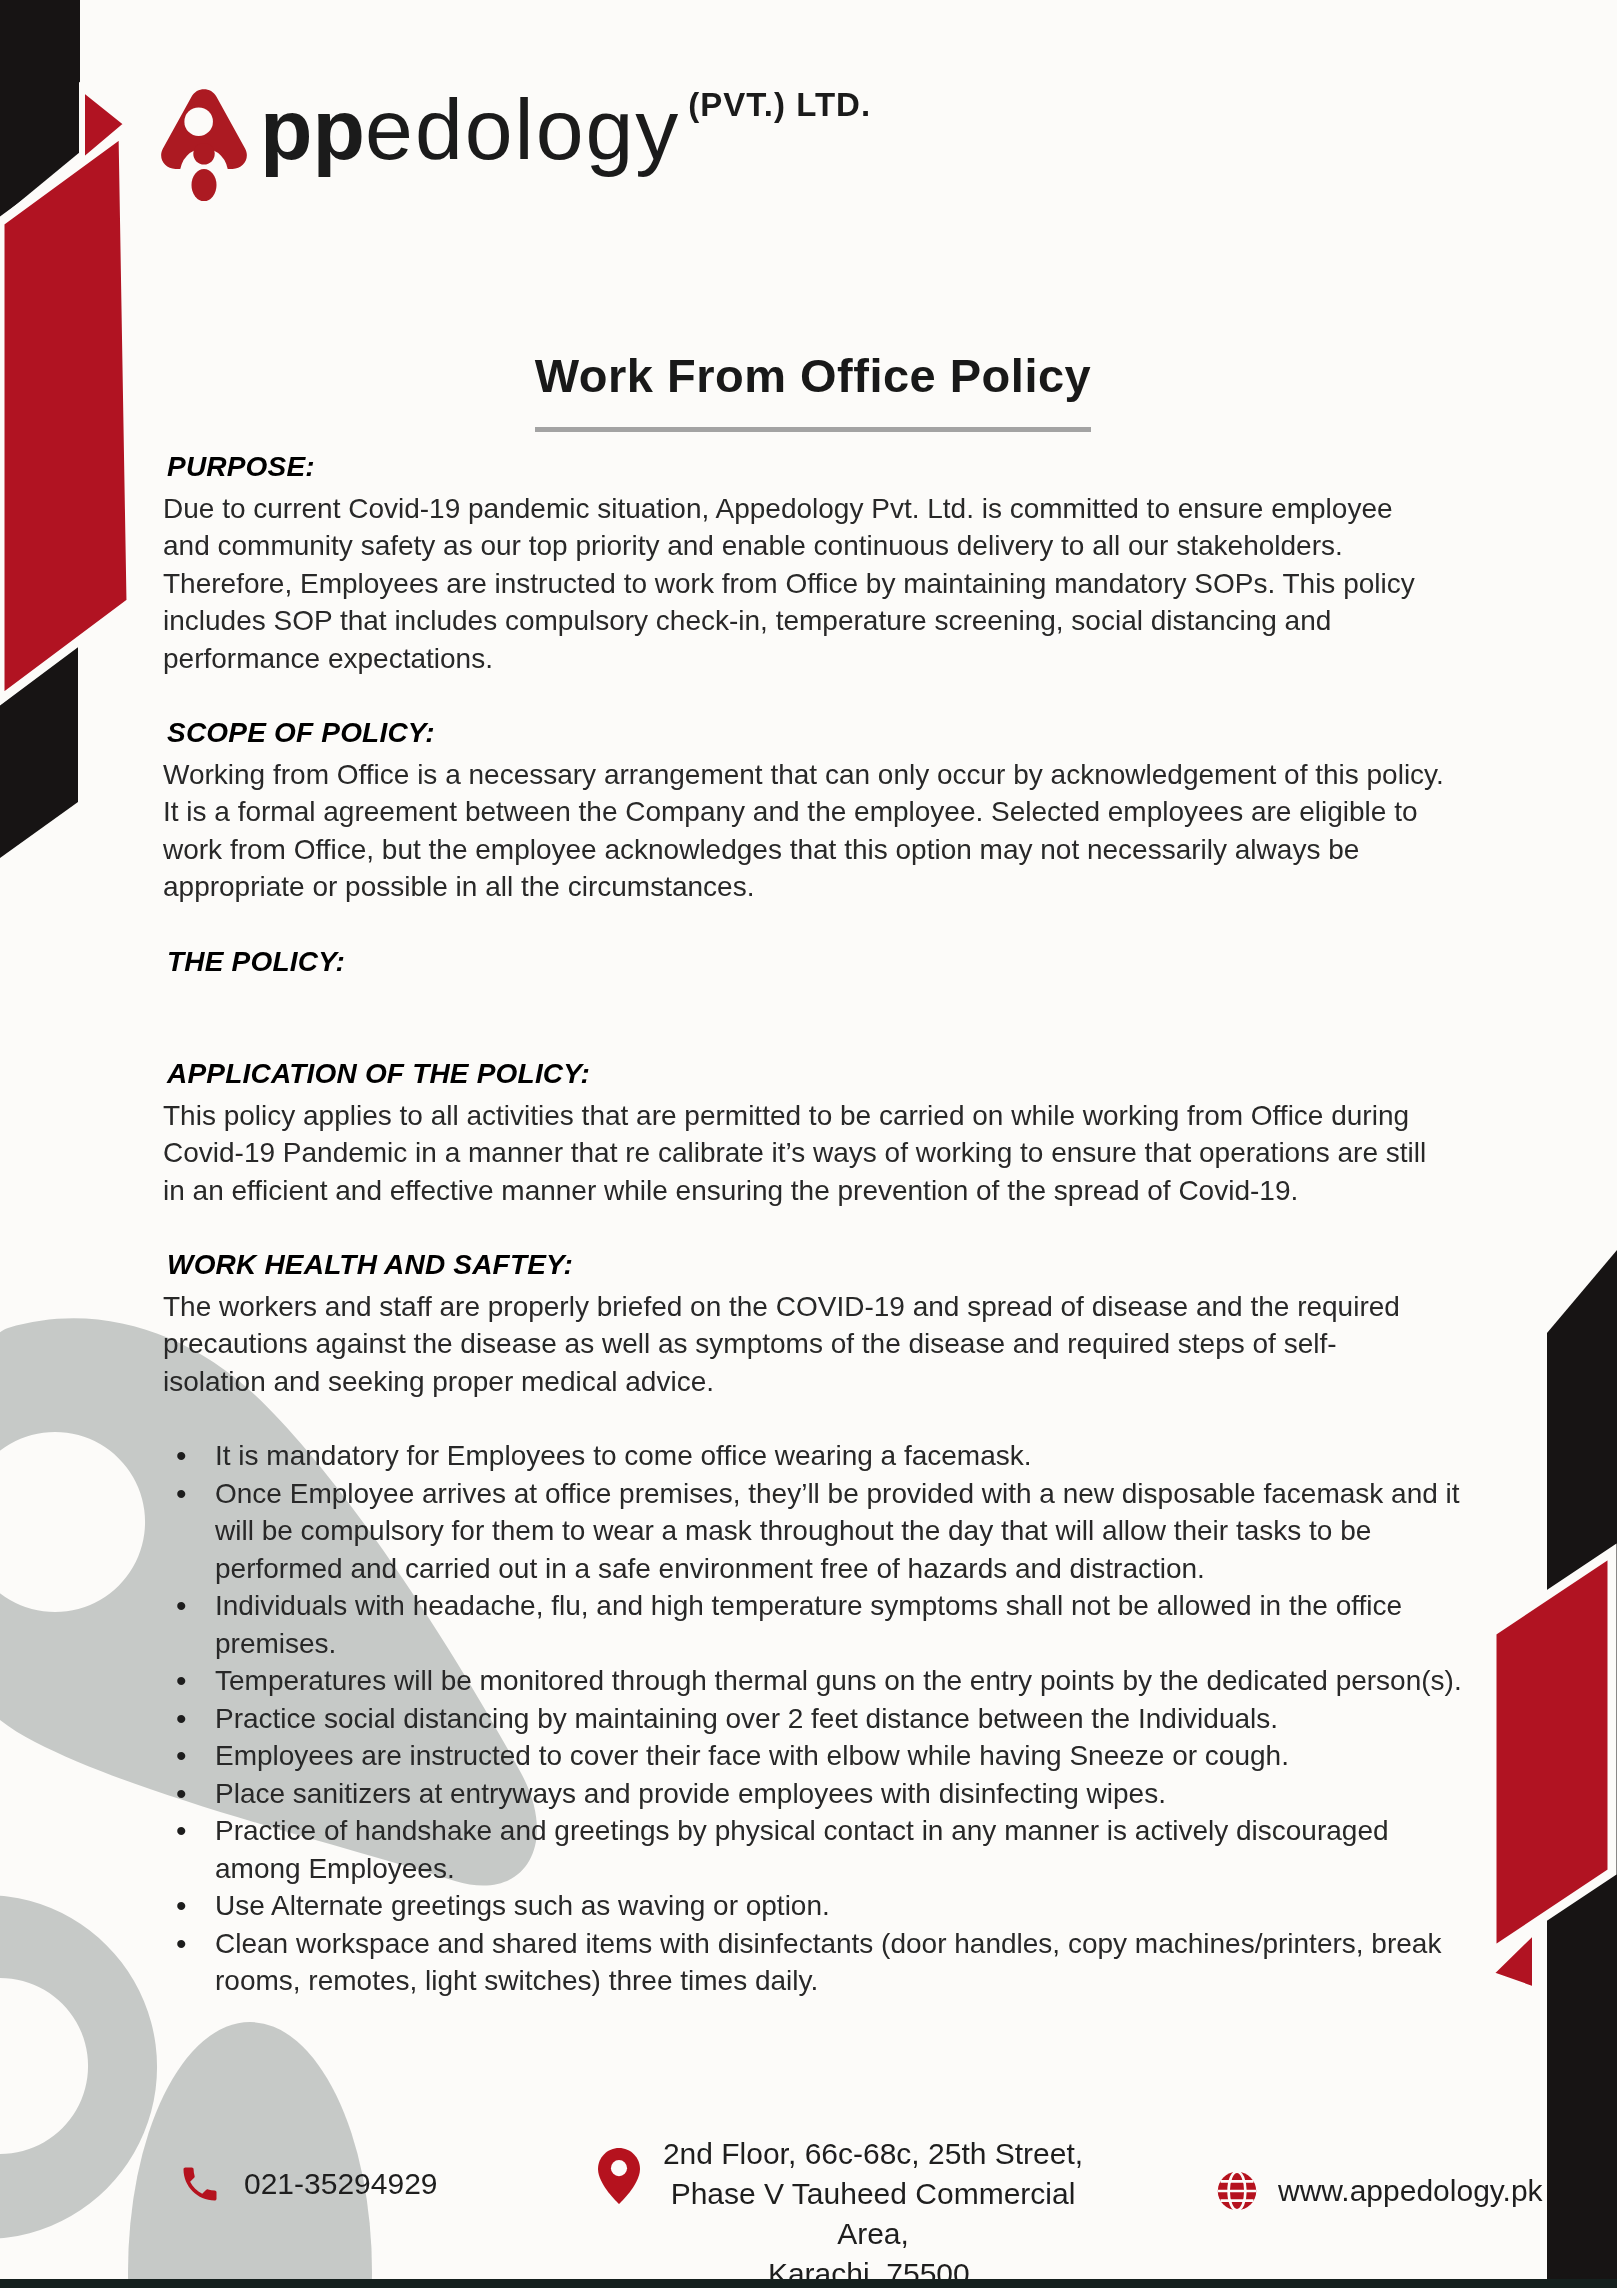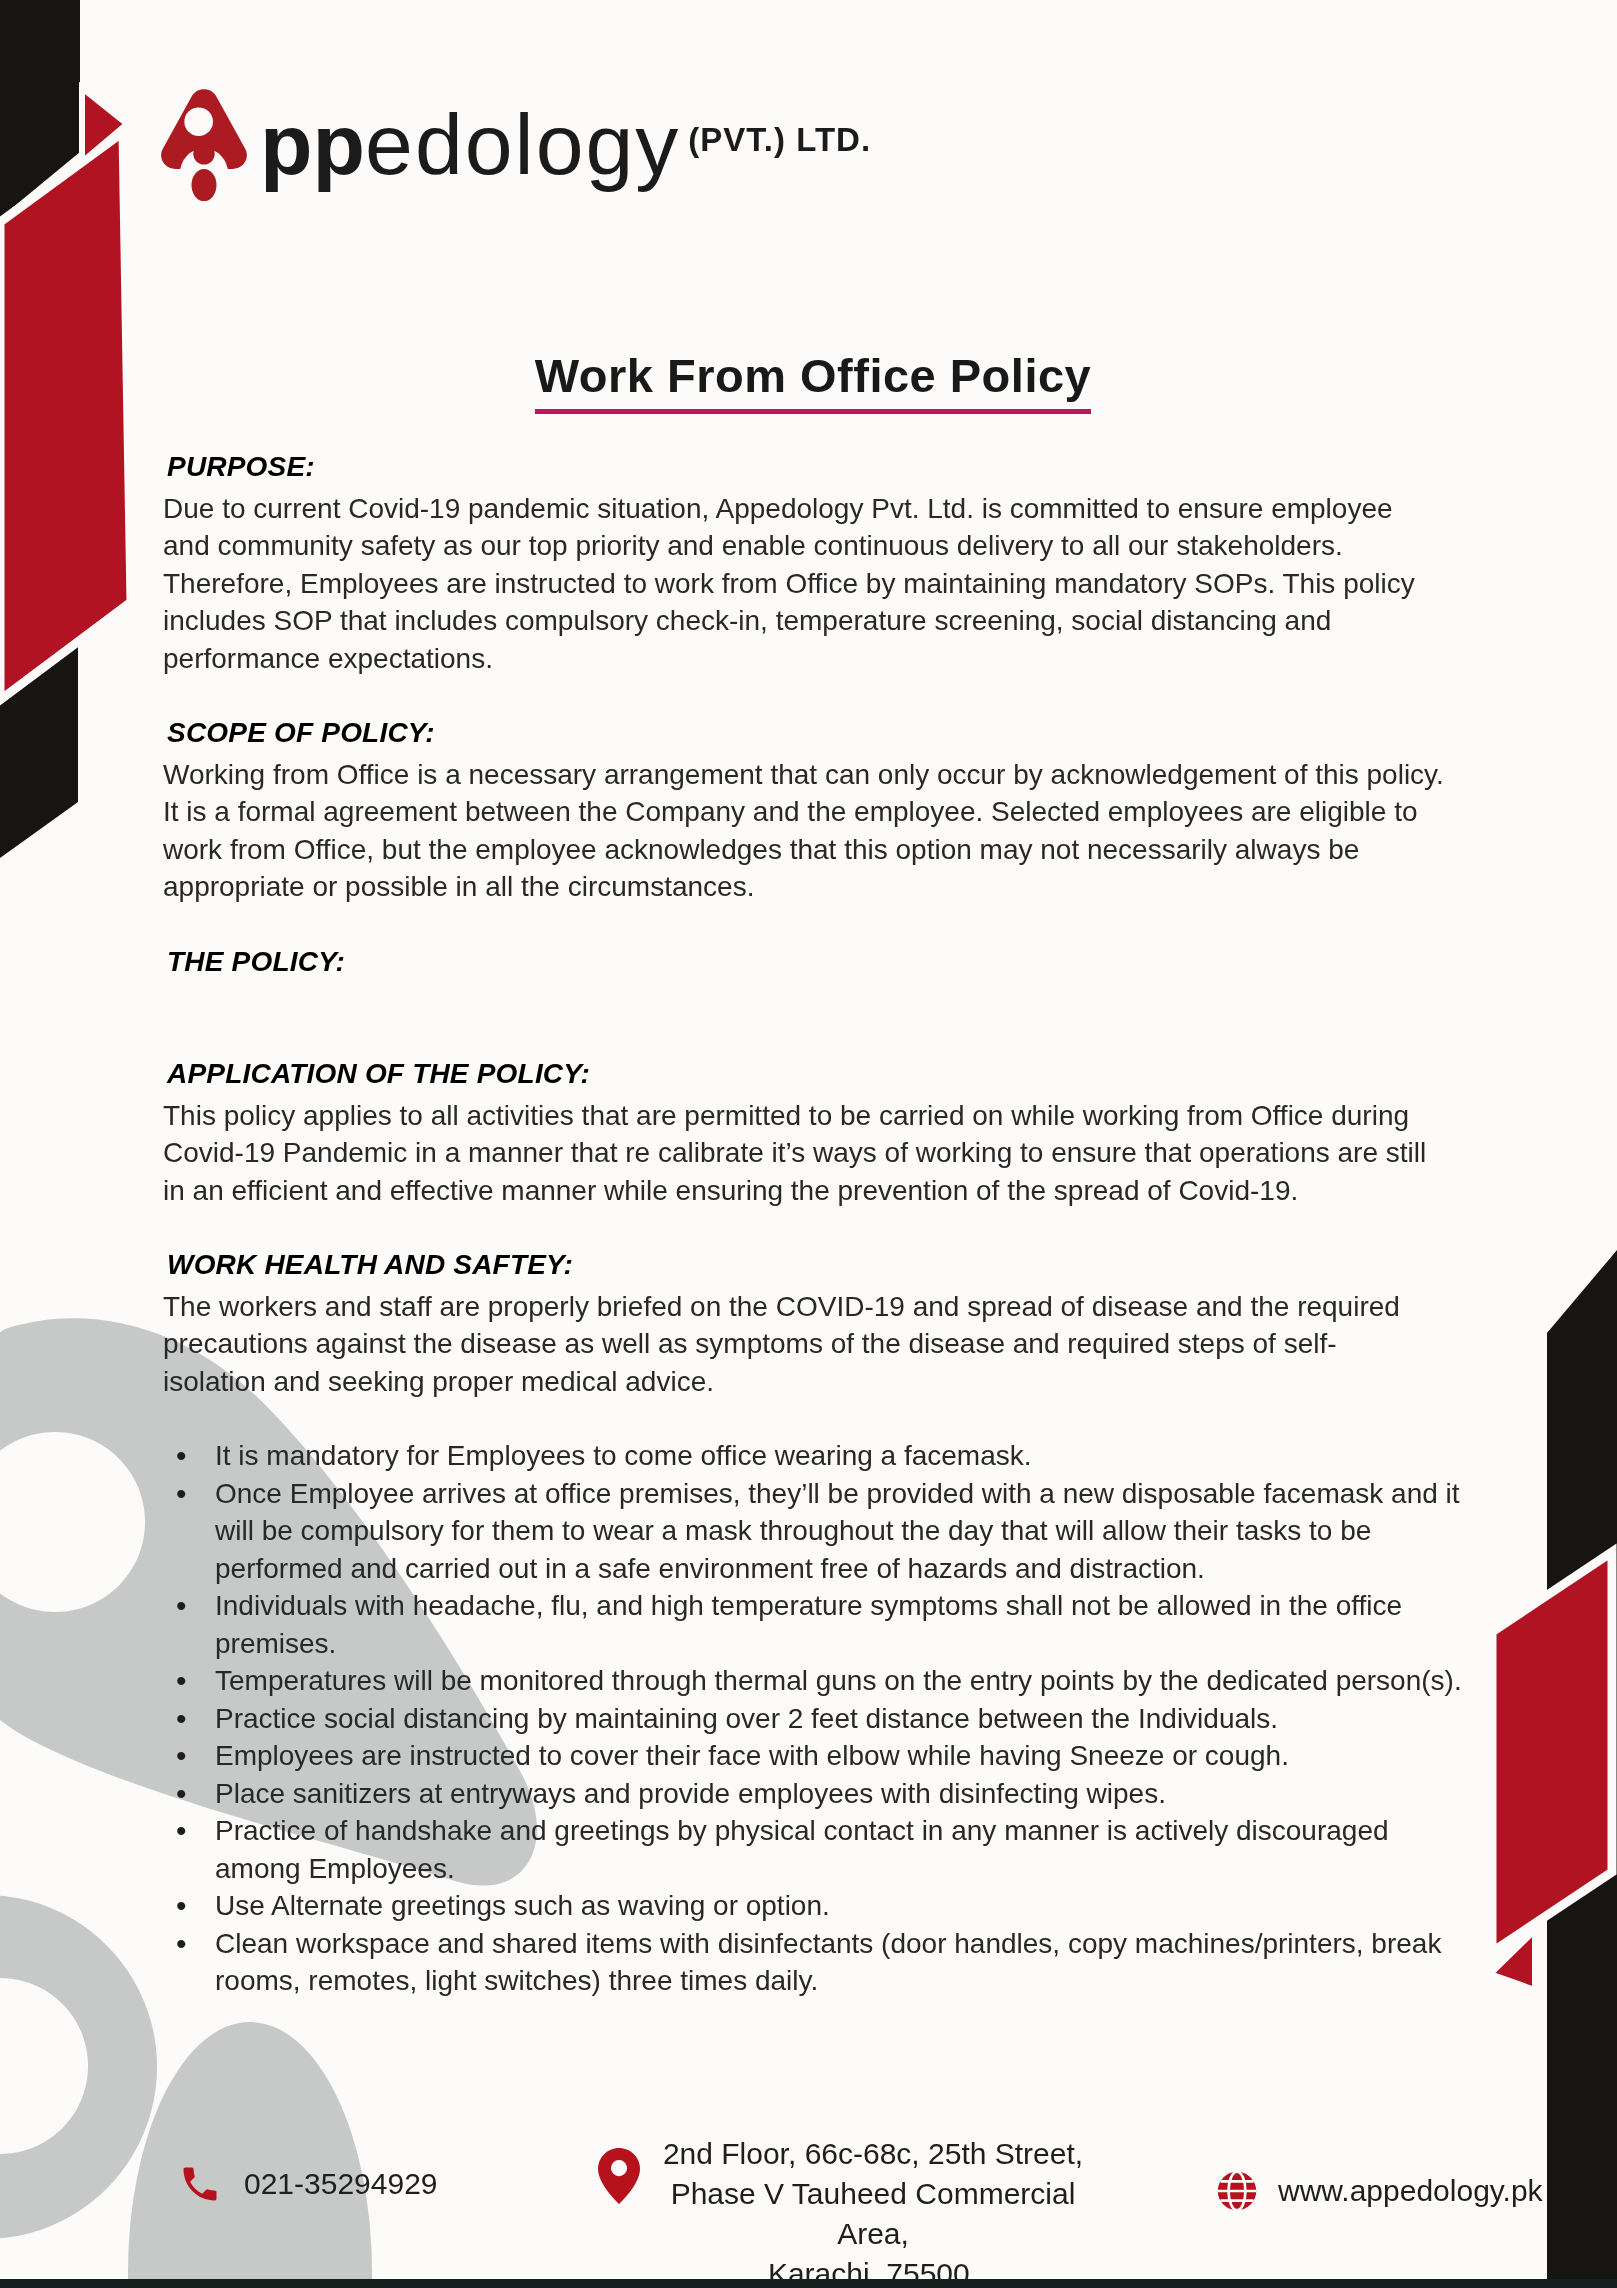--- a/index.html
+++ b/index.html
@@ -6,32 +6,32 @@
   #page{
     position:relative;width:1617px;height:2288px;overflow:hidden;
     background:#fcfbf9;
     font-family:"Liberation Sans", sans-serif;
     color:#262626;
   }
   .decor{position:absolute;left:0;top:0;width:1617px;height:2288px;z-index:0;}
   .layer{position:relative;z-index:2;}
 
   
-  .brand{position:absolute;left:158px;top:86px;display:flex;align-items:center;}
+  .brand{position:absolute;left:158px;top:86px;display:flex;align-items:flex-start;}
   .brand .mark{width:92px;height:116px;margin-right:10px;}
   .brand .word{font-size:86px;line-height:1;letter-spacing:0;color:#1b1b1b;white-space:nowrap;}
   .brand .word b{font-weight:700;}
   .brand .word .lt{font-weight:400;letter-spacing:2px;}
   .brand .suffix{font-size:33px;font-weight:700;color:#1b1b1b;margin-left:8px;margin-bottom:8px;letter-spacing:1px;white-space:nowrap;}
 
   
   .title-wrap{position:absolute;left:163px;top:348px;width:1300px;text-align:center;}
   .title{
     display:inline-block;font-size:47px;font-weight:700;color:#191919;letter-spacing:.5px;
-    border-bottom:5px solid #be185d;padding-bottom:6px;
+    border-bottom:5px solid #a3a3a3;padding-bottom:24px;
   }
 
   
   .content{position:absolute;left:163px;top:444px;width:1300px;font-size:28px;line-height:37.5px;}
   .h{margin:4px;font-size:28px;line-height:37.5px;font-weight:700;color:#000000;letter-spacing:.2px;font-style:italic;}
   .p{margin:0 16px 37px 0;color:#282828;}
   .sec-empty .h{margin-bottom:75px;}
   .bullets{list-style:none;margin:2px 0 0 0;padding:0;}
   .bullets li{position:relative;padding-left:52px;color:#282828;}
   .bullets li::before{content:"\2022";position:absolute;left:13px;top:0;font-size:30px;color:#1d1d1d;}

